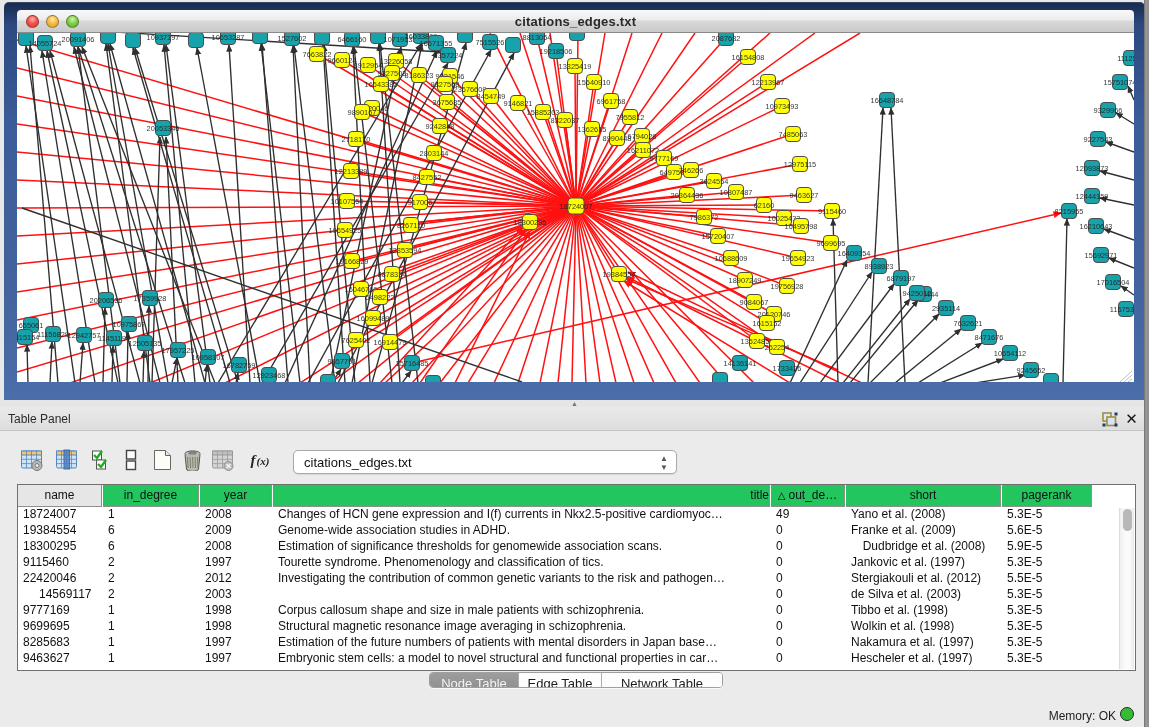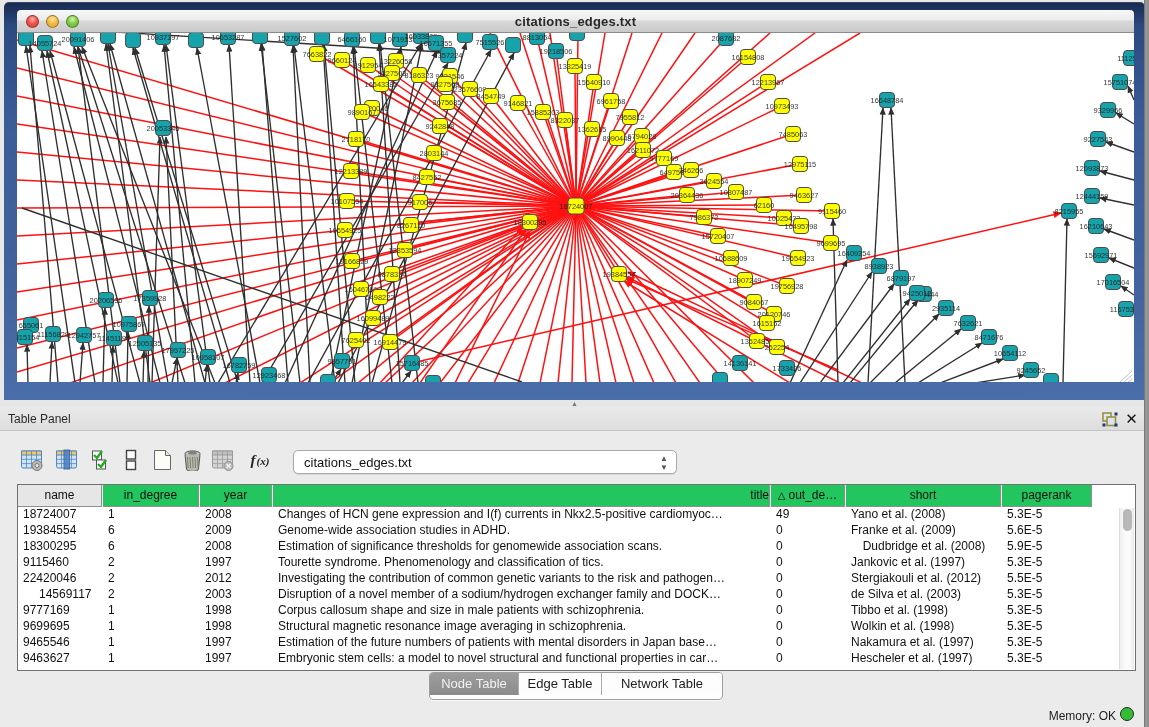--- a/index.html
+++ b/index.html
@@ -50,21 +50,21 @@
 .hcell .sort{font-size:10px;margin-right:3px}
 #tbody{position:absolute;left:0;top:22px;width:1103px}
 .trow{position:relative;height:16px;width:100%}
 .tcell{position:absolute;top:0;height:16px;font-size:12px;line-height:15px;color:#111;
   overflow:hidden;white-space:nowrap;padding-left:5px}
 
 #vscroll{position:absolute;right:1px;top:23px;width:15px;height:161px;
   background:linear-gradient(90deg,#efefef,#fbfbfb 40%,#fbfbfb 70%,#e9e9e9);border-left:1px solid #dcdcdc}
 #vscroll .thumb{position:absolute;left:3px;top:1px;width:9px;height:22px;background:#b8b8b8;border-radius:5px}
 
-#tabs{position:absolute;left:429px;top:241px;height:28px;display:flex;
+#tabs{position:absolute;left:429px;top:241px;height:16px;display:flex;
   border:1px solid #9f9f9f;border-radius:4px;overflow:hidden;background:#fff;box-shadow:0 1px 0 rgba(255,255,255,.7)}
 .tab{height:22px;font-size:13px;color:#1c1c1c;text-align:center;line-height:21px;background:#fdfdfd;border-right:1px solid #aeaeae}
 .tab:last-child{border-right:none}
 .tab.sel{background:linear-gradient(180deg,#9d9d9d,#8b8b8b);color:#f3f3f3}
 
 #memory{position:absolute;left:990px;top:278px;width:126px;text-align:right;font-size:12px;color:#1d1d1d}
 #memdot{position:absolute;left:1120px;top:276px;width:14px;height:14px;border-radius:50%;
   background:#35bc35;border:1.5px solid #2b2b2b}
 
 #right-strip{position:absolute;left:1144px;top:0;width:5px;height:727px;
@@ -728,21 +728,20 @@
           <div class="tcell" style="left: 182px; width: 68px;">2012</div>
           <div class="tcell" style="left: 255px; width: 493px;">Investigating the contribution of common genetic variants to the risk and pathogen…</div>
           <div class="tcell" style="left: 753px; width: 70px;">0</div>
           <div class="tcell" style="left: 828px; width: 151px;">Stergiakouli et al. (2012)</div>
           <div class="tcell" style="left: 984px; width: 86px;">5.5E-5</div>
         </div>
         <div class="trow">
           <div class="tcell" style="left: 16px; width: 80px;">14569117</div>
           <div class="tcell" style="left: 85px; width: 92px;">2</div>
           <div class="tcell" style="left: 182px; width: 68px;">2003</div>
-          <div class="tcell" style="left: 255px; width: 493px;">Disruption of a novel member of a sodium/hydrogen exchanger family and DOCK…</div>
           <div class="tcell" style="left: 753px; width: 70px;">0</div>
           <div class="tcell" style="left: 828px; width: 151px;">de Silva et al. (2003)</div>
           <div class="tcell" style="left: 984px; width: 86px;">5.3E-5</div>
         </div>
         <div class="trow">
           <div class="tcell" style="left: 0px; width: 80px;">9777169</div>
           <div class="tcell" style="left: 85px; width: 92px;">1</div>
           <div class="tcell" style="left: 182px; width: 68px;">1998</div>
           <div class="tcell" style="left: 255px; width: 493px;">Corpus callosum shape and size in male patients with schizophrenia.</div>
           <div class="tcell" style="left: 753px; width: 70px;">0</div>
@@ -752,21 +751,21 @@
         <div class="trow">
           <div class="tcell" style="left: 0px; width: 80px;">9699695</div>
           <div class="tcell" style="left: 85px; width: 92px;">1</div>
           <div class="tcell" style="left: 182px; width: 68px;">1998</div>
           <div class="tcell" style="left: 255px; width: 493px;">Structural magnetic resonance image averaging in schizophrenia.</div>
           <div class="tcell" style="left: 753px; width: 70px;">0</div>
           <div class="tcell" style="left: 828px; width: 151px;">Wolkin et al. (1998)</div>
           <div class="tcell" style="left: 984px; width: 86px;">5.3E-5</div>
         </div>
         <div class="trow">
-          <div class="tcell" style="left: 0px; width: 80px;">9465546</div>
+          <div class="tcell" style="left: 0px; width: 80px;">8285683</div>
           <div class="tcell" style="left: 85px; width: 92px;">1</div>
           <div class="tcell" style="left: 182px; width: 68px;">1997</div>
           <div class="tcell" style="left: 255px; width: 493px;">Estimation of the future numbers of patients with mental disorders in Japan base…</div>
           <div class="tcell" style="left: 753px; width: 70px;">0</div>
           <div class="tcell" style="left: 828px; width: 151px;">Nakamura et al. (1997)</div>
           <div class="tcell" style="left: 984px; width: 86px;">5.3E-5</div>
         </div>
         <div class="trow">
           <div class="tcell" style="left: 0px; width: 80px;">9463627</div>
           <div class="tcell" style="left: 85px; width: 92px;">1</div>

